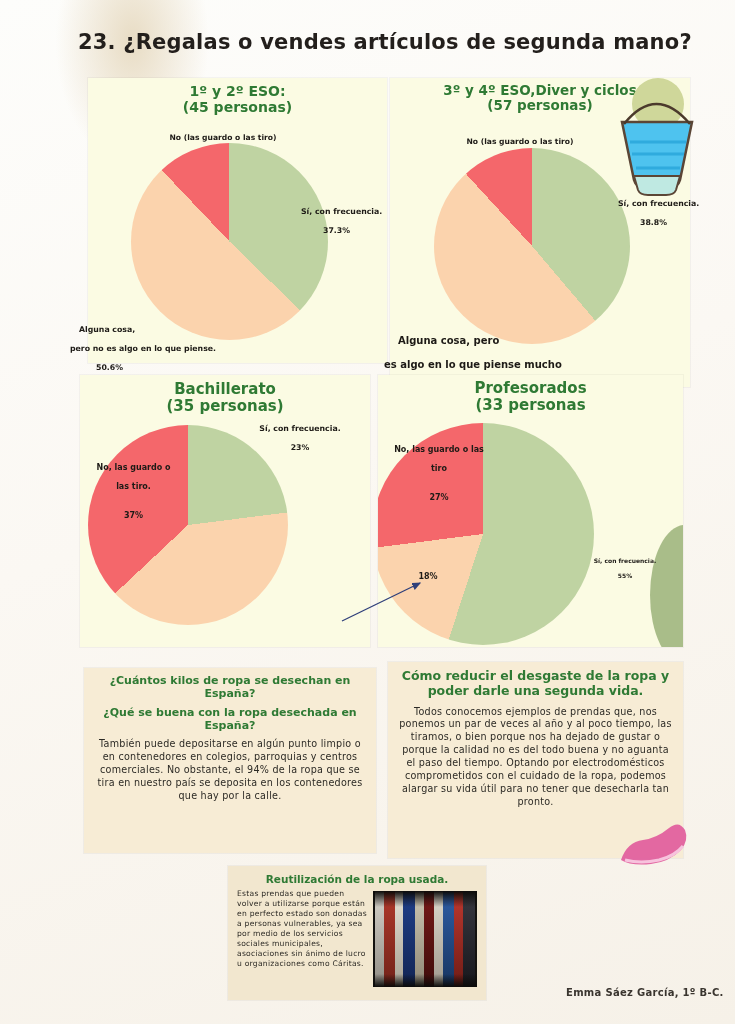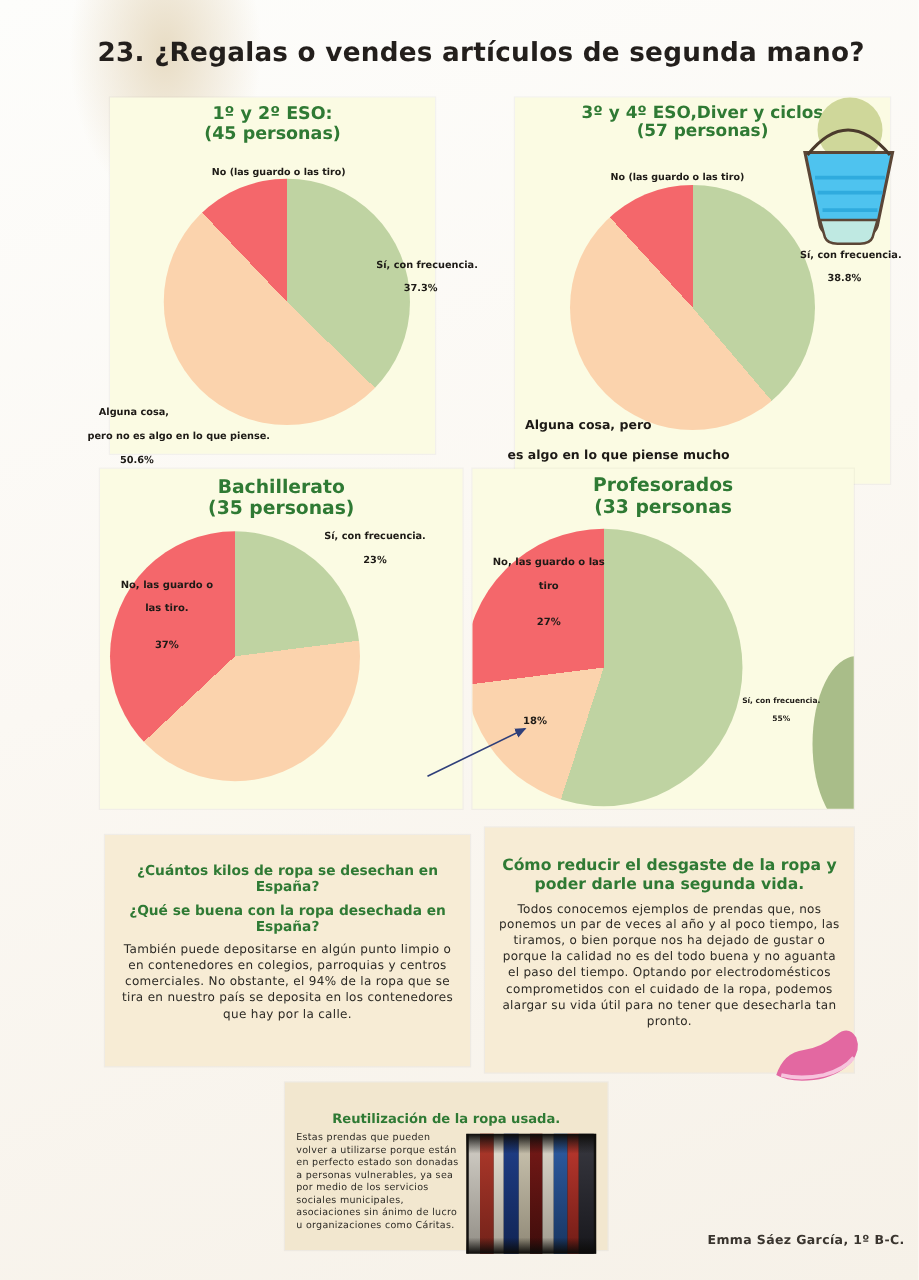--- a/index.html
+++ b/index.html
@@ -59,21 +59,21 @@
 
   
   .tbox{
     position:absolute;
     background:#f7ecd5;
     padding:7px 9px 9px 9px;
     box-sizing:border-box;
     box-shadow:0 0 0 1px rgba(0,0,0,.04);
   }
   .tbox h3{
-    margin:16px 0 5px 0;
+    margin:0 0 5px 0;
     color:#2f7a34;font-weight:700;
     font-family:"DejaVu Sans", sans-serif;
     text-align:center;line-height:1.18;
   }
   .tbox p{
     margin:0 0 7px 0;
     color:#2c2a25;
     font-family:"DejaVu Sans", sans-serif;
     text-align:center;line-height:1.35;
     letter-spacing:.25px;
@@ -108,21 +108,21 @@
   }
   .leader{position:absolute;}
 </style>
 </head>
 <body>
 
 <div id="sheet">
 
   <div class="title">23. ¿Regalas o vendes artículos de segunda mano?</div>
 
-  <div class="panel" id="panel1" style="left:88px;top:78px;width:260px;height:285px;">
+  <div class="panel" id="panel1" style="left:88px;top:78px;width:260px;height:285px;padding-left:39px;">
     <div class="panel-title" style="top:6px;font-size:14px;">
       <span>1º y 2º ESO:</span><br>
       <span>(45 personas)</span>
     </div>
 
     <div class="lbl small" style="left:30px;top:46px;width:210px;text-align:center;font-size:7.6px;">
       <span>No (las guardo o las tiro)</span><br>
       <span>12%</span>
     </div>
 
@@ -137,21 +137,21 @@
       <span style="display:inline-block;padding-left:22px;">37.3%</span>
     </div>
 
     <div class="lbl small" style="left:-18px;top:238px;width:220px;text-align:left;font-size:7.8px;">
       <span style="display:inline-block;padding-left:9px;text-align:right;">Alguna cosa,</span><br>
       <span>pero no es algo en lo que piense.</span><br>
       <span style="display:inline-block;padding-left:26px;">50.6%</span>
     </div>
   </div>
 
-  <div class="panel" id="panel2" style="left:412px;top:78px;width:300px;height:309px;">
+  <div class="panel" id="panel2" style="left:390px;top:78px;width:300px;height:309px;">
     <div class="panel-title" style="top:5px;font-size:13.5px;">
       <span>3º y 4º ESO,Diver y ciclos</span><br>
       <span>(57 personas)</span>
     </div>
 
     <div class="lbl small" style="left:30px;top:50px;width:200px;text-align:center;font-size:7.6px;">
       <span>No (las guardo o las tiro)</span><br>
       <span>11.8%</span>
     </div>
 

